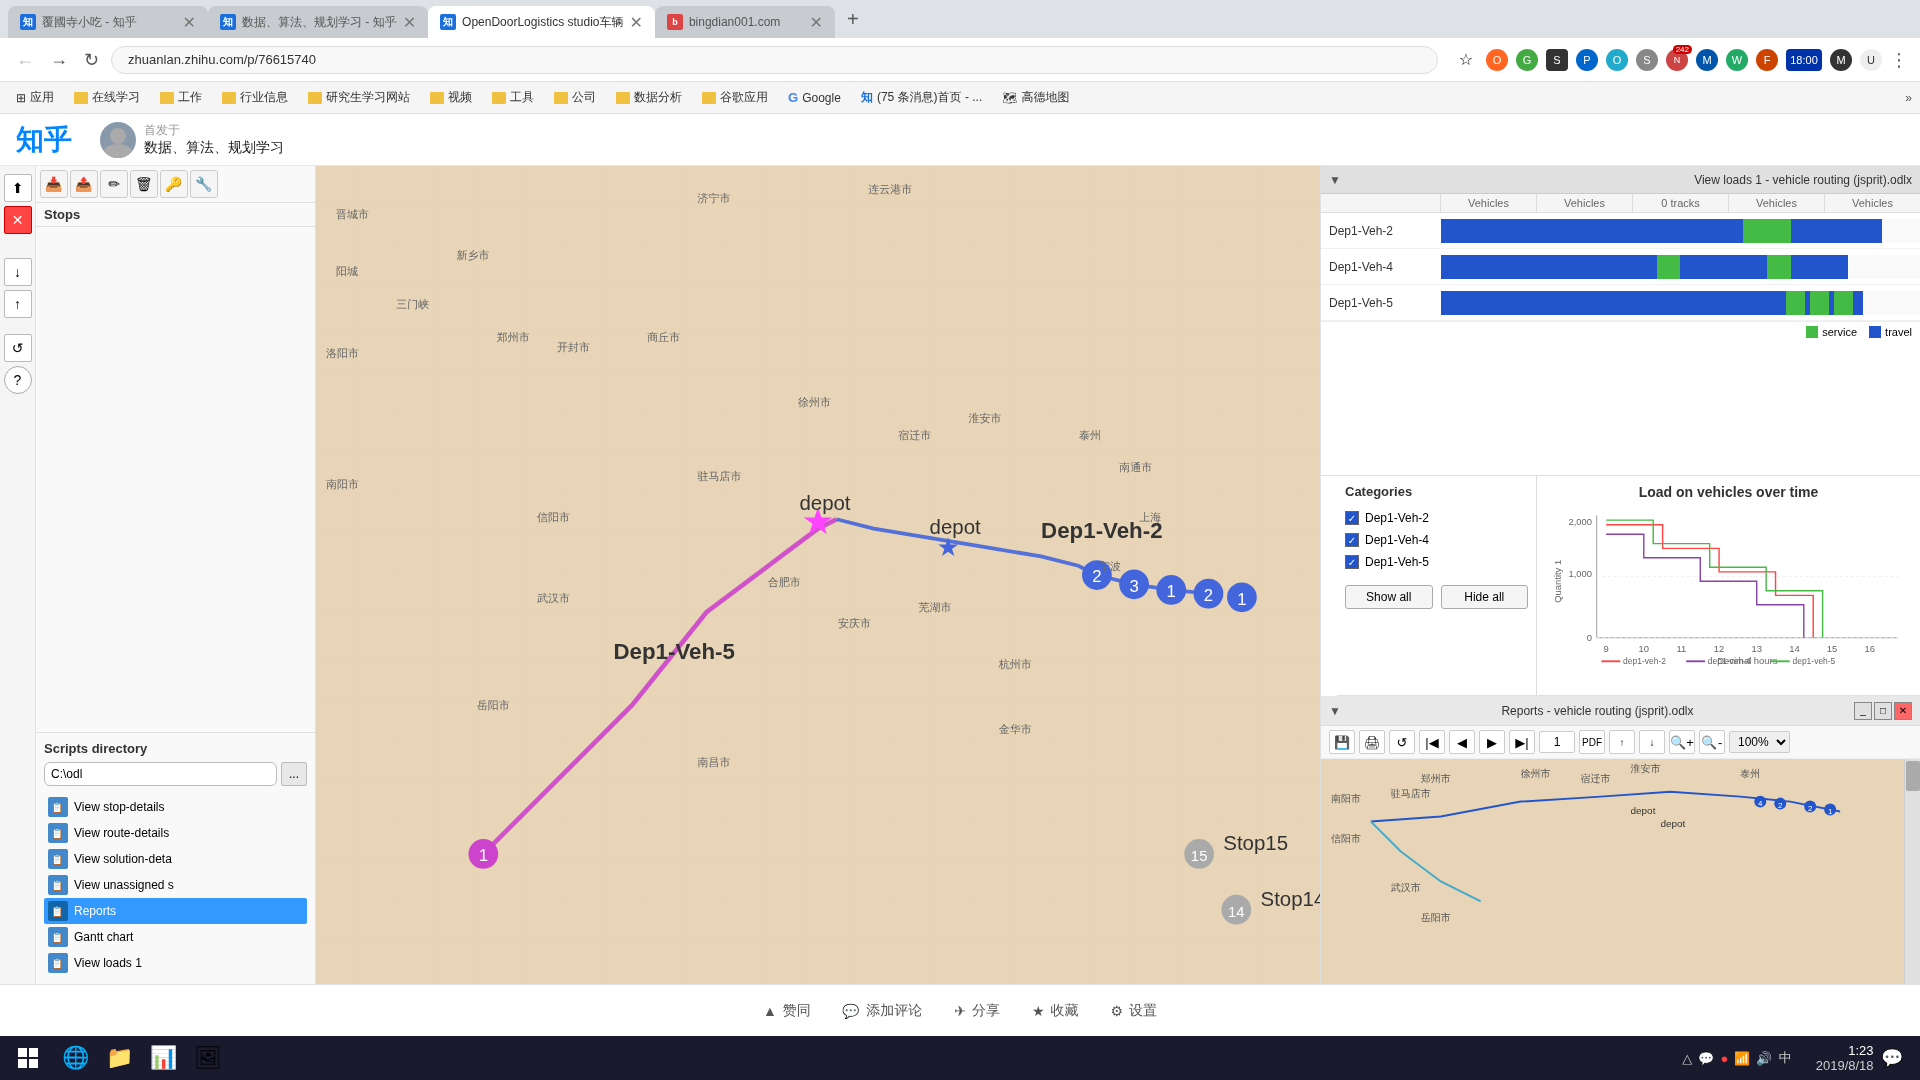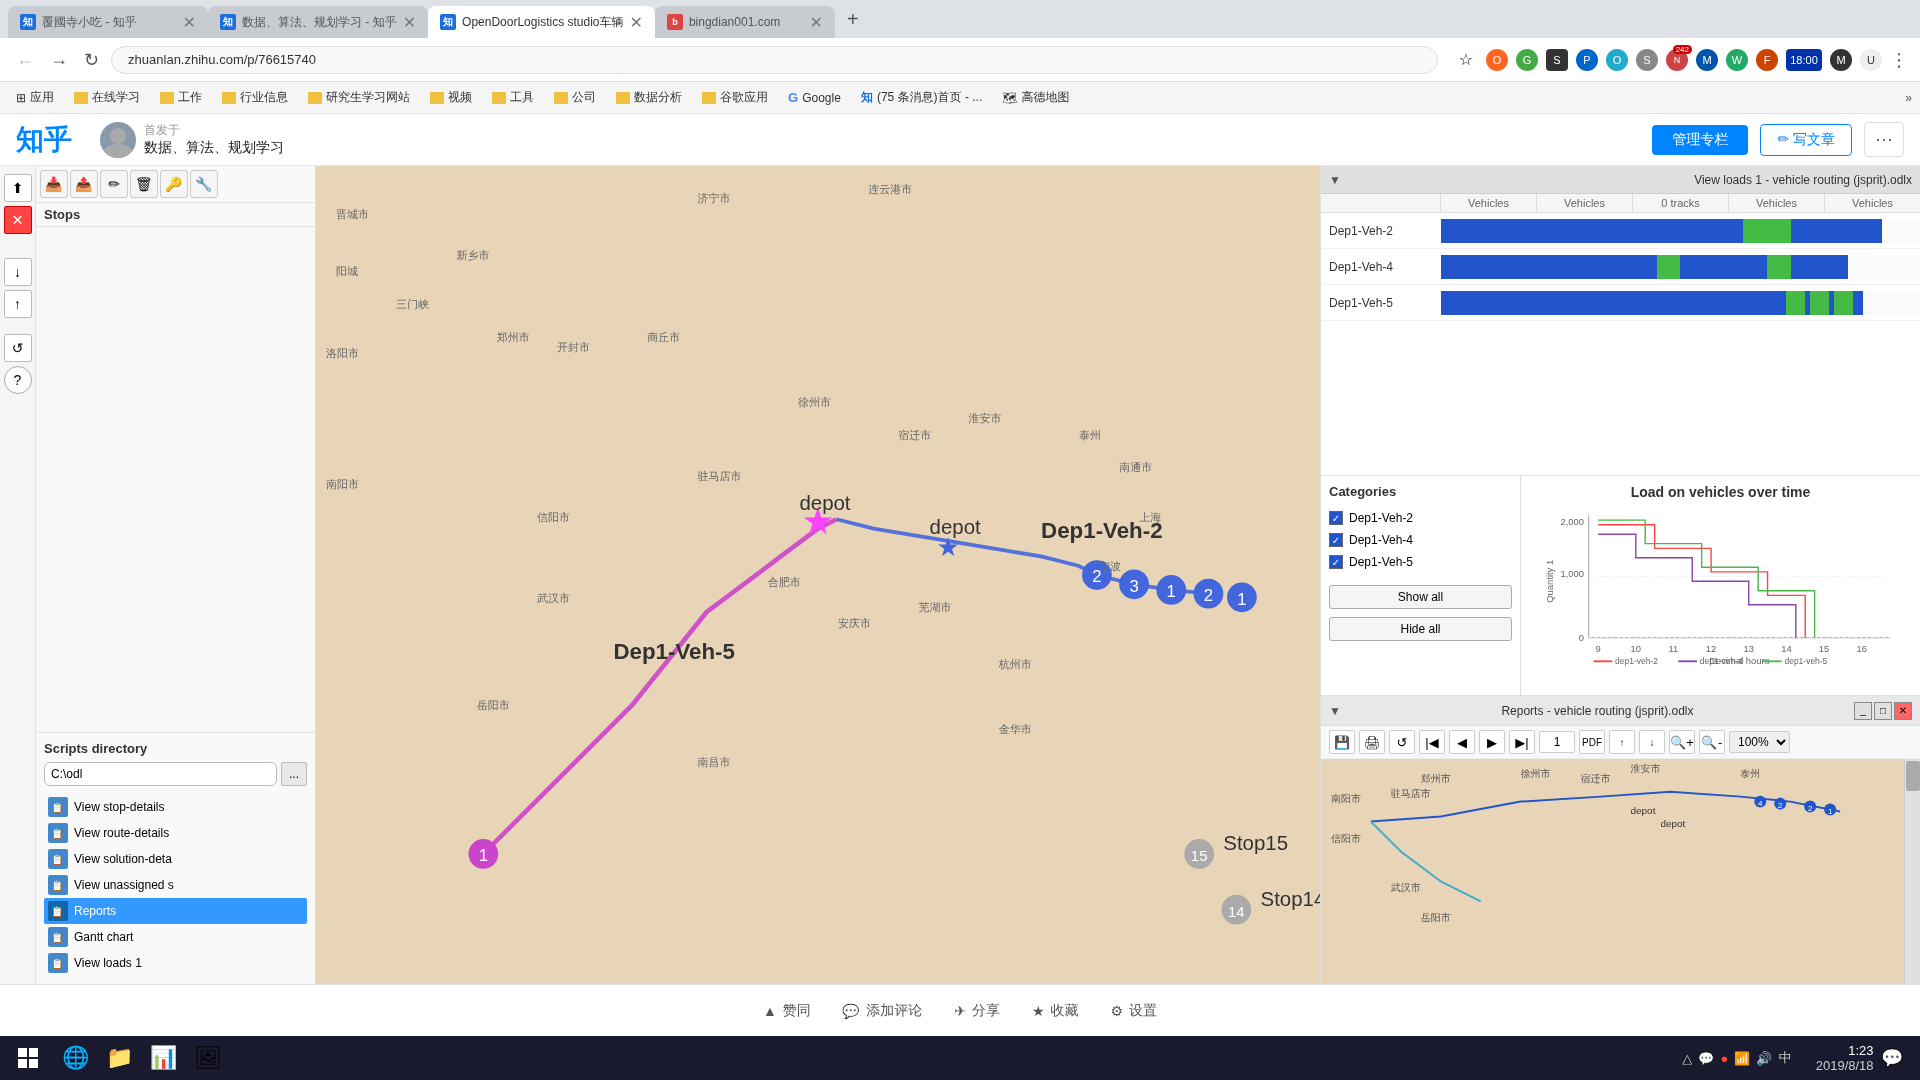--- a/index.html
+++ b/index.html
@@ -92,27 +92,27 @@
     .gantt-row-label { width: 120px; font-size: 12px; color: #333; padding: 0 8px; flex-shrink: 0; }
     .gantt-bar-area { flex: 1; height: 24px; background: #fafafa; position: relative; overflow: hidden; }
 
     .gantt-legend { display: flex; align-items: center; justify-content: flex-end; padding: 4px 8px; gap: 12px; font-size: 11px; border-top: 1px solid #eee; }
     .legend-item { display: flex; align-items: center; gap: 4px; }
     .legend-box { width: 12px; height: 12px; }
     .legend-box.green { background: #44bb44; }
     .legend-box.blue { background: #2255cc; }
 
     
-    .categories-section { display: flex; height: 220px; border-bottom: 1px solid #e0e0e0; }
+    .categories-section { display: flex; height: 220px; border-bottom: 1px solid #e0e0e0; margin-left: 16px; }
     .categories-left { width: 200px; border-right: 1px solid #ddd; padding: 8px; }
     .categories-title { font-size: 13px; font-weight: bold; color: #333; margin-bottom: 8px; }
     .category-item { display: flex; align-items: center; gap: 6px; padding: 4px 0; font-size: 12px; }
     .checkbox { width: 14px; height: 14px; border: 1px solid #666; background: #2255cc; display: flex; align-items: center; justify-content: center; cursor: pointer; }
     .checkbox-check { color: white; font-size: 10px; }
-    .categories-buttons { display: flex; gap: 8px; margin-top: 12px; flex-direction: column; }
+    .categories-buttons { display: flex; gap: 8px; margin-top: 12px; }
     .cat-btn { flex: 1; padding: 4px 8px; border: 1px solid #aaa; border-radius: 3px; background: #f5f5f5; cursor: pointer; font-size: 12px; text-align: center; }
 
     .load-chart { flex: 1; padding: 8px; }
     .load-chart-title { font-size: 14px; font-weight: bold; color: #333; text-align: center; margin-bottom: 6px; }
 
     
     .load-chart-svg { width: 100%; height: 160px; }
 
     
     .reports-section { flex: 1; display: flex; flex-direction: column; overflow: hidden; }
@@ -273,25 +273,20 @@
         <div class="avatar">
           <svg width="36" height="36" viewBox="0 0 36 36">
               <circle cx="18" cy="14" r="8" fill="#aaa"></circle>
               <ellipse cx="18" cy="30" rx="14" ry="8" fill="#aaa"></ellipse>
             </svg>
         </div>
         <div>
           <div class="header-subtitle">首发于</div>
           <div class="header-name">数据、算法、规划学习</div>
         </div>
-      </div>
-      <div class="zhihu-header-right">
-        <button class="btn-primary">管理专栏</button>
-        <button class="btn-outline">✏ 写文章</button>
-        <button class="dots-btn">···</button>
       </div>
     </div>
 
     <div class="content-wrapper">
 
       <div class="sidebar-left-icons">
         <div class="side-icon-btn">⬆</div>
         <div class="side-icon-btn" style="background:#ff4444; color:white; border-color:#cc0000;">✕</div>
         <div style="height:16px;"></div>
         <div class="side-icon-btn">↓</div>
@@ -468,20 +463,30 @@
               <div class="gantt-row-label">Dep1-Veh-5</div>
               <div class="gantt-bar-area">
                 <div style="position:absolute; left:0; width:88%; height:100%; background:#2255cc;"></div>
                 <div style="position:absolute; left:72%; width:4%; height:100%; background:#44bb44;"></div>
                 <div style="position:absolute; left:77%; width:4%; height:100%; background:#44bb44;"></div>
                 <div style="position:absolute; left:82%; width:4%; height:100%; background:#44bb44;"></div>
               </div>
             </div>
           </div>
 
+          <div class="gantt-legend">
+            <div class="legend-item">
+              <div class="legend-box green"></div>
+              <span>service</span>
+            </div>
+            <div class="legend-item">
+              <div class="legend-box blue"></div>
+              <span>travel</span>
+            </div>
+          </div>
         </div>
 
         <div class="categories-section">
 
           <div class="categories-left">
             <div class="categories-title">Categories</div>
             <div class="category-item">
               <div class="checkbox">
                   <span class="checkbox-check">✓</span>
                 </div>

